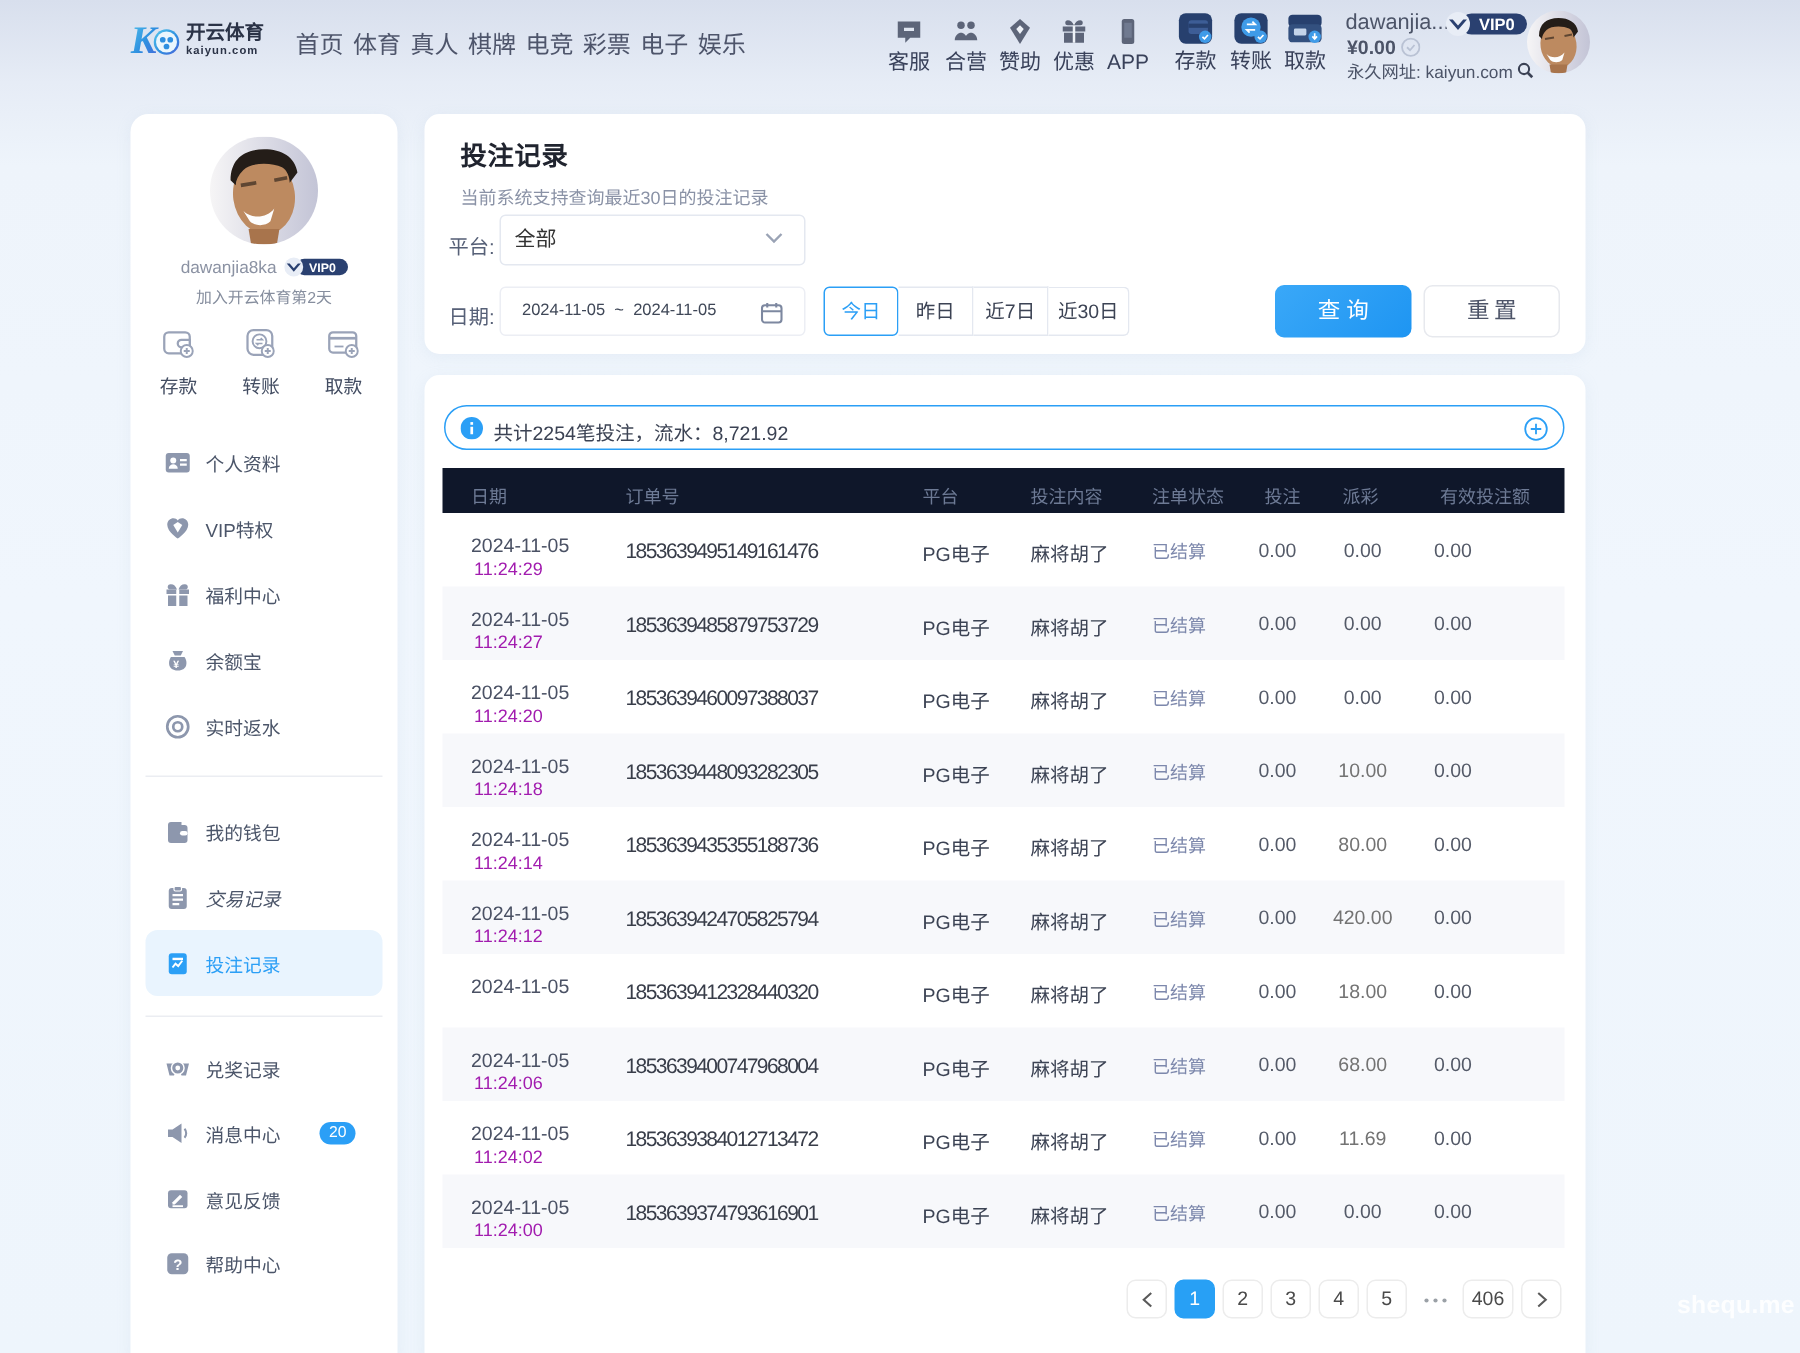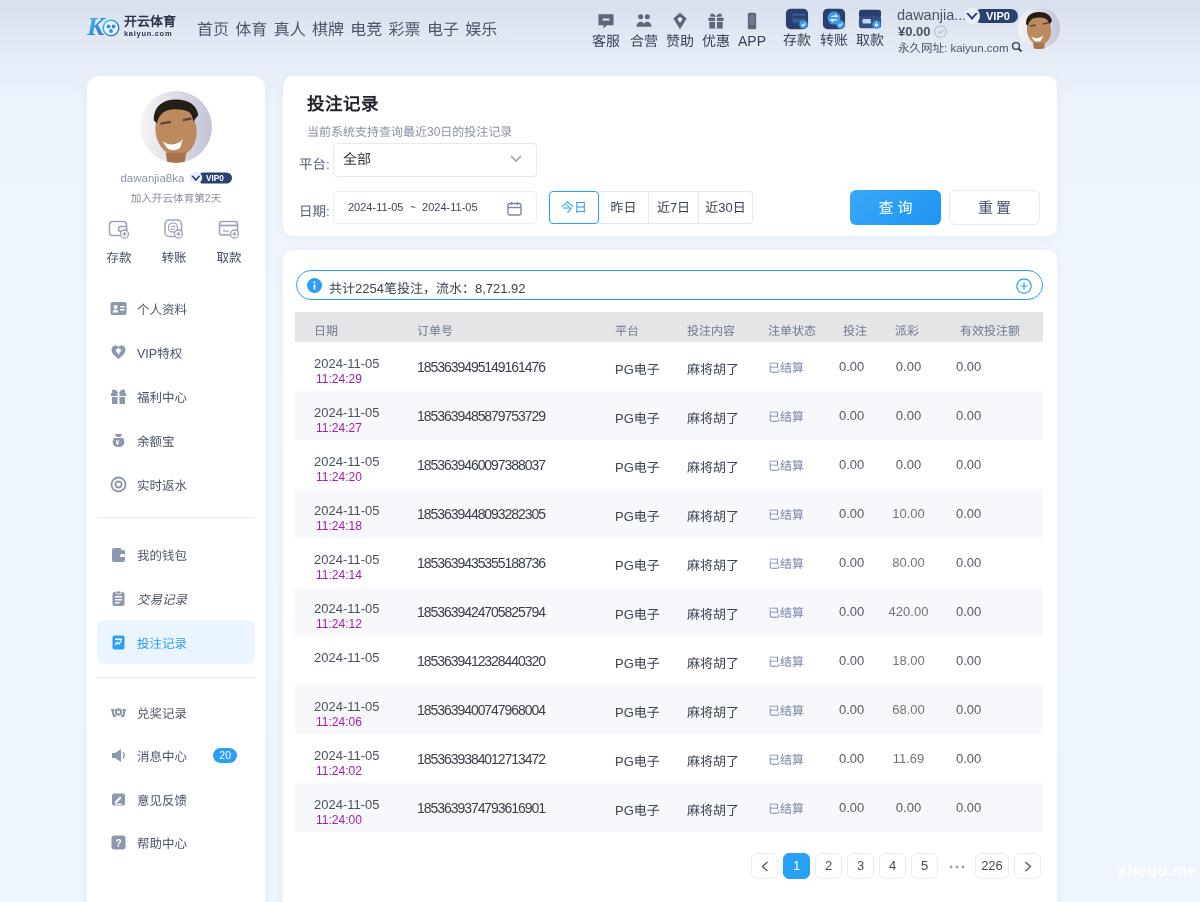--- a/index.html
+++ b/index.html
@@ -54,21 +54,21 @@
 .seg .sbtn { width:50px; height:33px; border:1px solid #e4e8f0; border-left:none; line-height:31px; text-align:center; font-size:13px; color:#3c4354; background:#fff; }
 .seg .sbtn.first { border-left:1px solid #e4e8f0; border-radius:4px 0 0 4px; }
 .seg .sbtn.last { border-radius:0 4px 4px 0; width:54px;}
 .seg .sbtn.on { border:1px solid #2b9ff6; color:#2b9ff6; border-radius:4px; }
 .btn-q { left:850px; top:190px; width:91px; height:35px; background:linear-gradient(135deg,#3aa8f8,#1e95f2); border-radius:6px; color:#fff; font-size:15px; text-align:center; line-height:35px; letter-spacing:4px; text-indent:4px;}
 .btn-r { left:949px; top:190px; width:91px; height:35px; background:#fff; border:1px solid #e7e9ee; border-radius:6px; color:#4d5468; font-size:15px; text-align:center; line-height:33px; letter-spacing:3px; text-indent:3px;}
 
 .infobar { left:296px; top:270px; width:747px; height:30px; border:1px solid #2b9ff6; border-radius:15px; background:#fff; }
 .infobar .txt { position:absolute; left:32px; top:7px; font-size:13px; color:#3c4354; }
 
-.thead { left:295px; top:312px; width:748px; height:30px; background:#e5e5e5;padding-left:25px; }
+.thead { left:295px; top:312px; width:748px; height:30px; background:#0f172a;padding-left:25px; }
 .th { position:absolute; top:9px; font-size:12px; color:#6d7a95; }
 .row { left:295px; width:748px; height:49px; }
 .row.odd { background:#f7f8fb; }
 .td { position:absolute; font-size:13px; color:#3c4354; }
 .td.date1 { font-size:13px; color:#4a5164; }
 .td.date2 { font-size:12px; color:#a21caf; }
 .td.order { font-size:14px; color:#383d49; letter-spacing:-1.05px;}
 .td.status { color:#7d88ac; font-size:12px; }
 .td.red { color:#737373; } .td.num { color:#545a68; }
 
@@ -530,18 +530,18 @@
   <div class="pbtn on">1</div>
   <div class="pbtn">2</div>
   <div class="pbtn">3</div>
   <div class="pbtn">4</div>
   <div class="pbtn">5</div>
   <div class="pbtn nob"><svg width="16" height="4" viewBox="0 0 16 4" style="margin-top:11px">
         <circle cx="2" cy="2" r="1.4" fill="#9aa0a6"></circle>
         <circle cx="8" cy="2" r="1.4" fill="#9aa0a6"></circle>
         <circle cx="14" cy="2" r="1.4" fill="#9aa0a6"></circle>
       </svg></div>
-  <div class="pbtn wide">226</div>
+  <div class="pbtn wide">406</div>
   <div class="pbtn"><svg width="8" height="11" viewBox="0 0 8 11" style="margin-top:7px">
         <path d="M1.5 1L6.5 5.5 1.5 10" stroke="#5a5a5a" stroke-width="1.4" fill="none"></path>
       </svg></div>
 </div>
 <div class="abs wm">shequ.me</div>
 
 </body></html>

